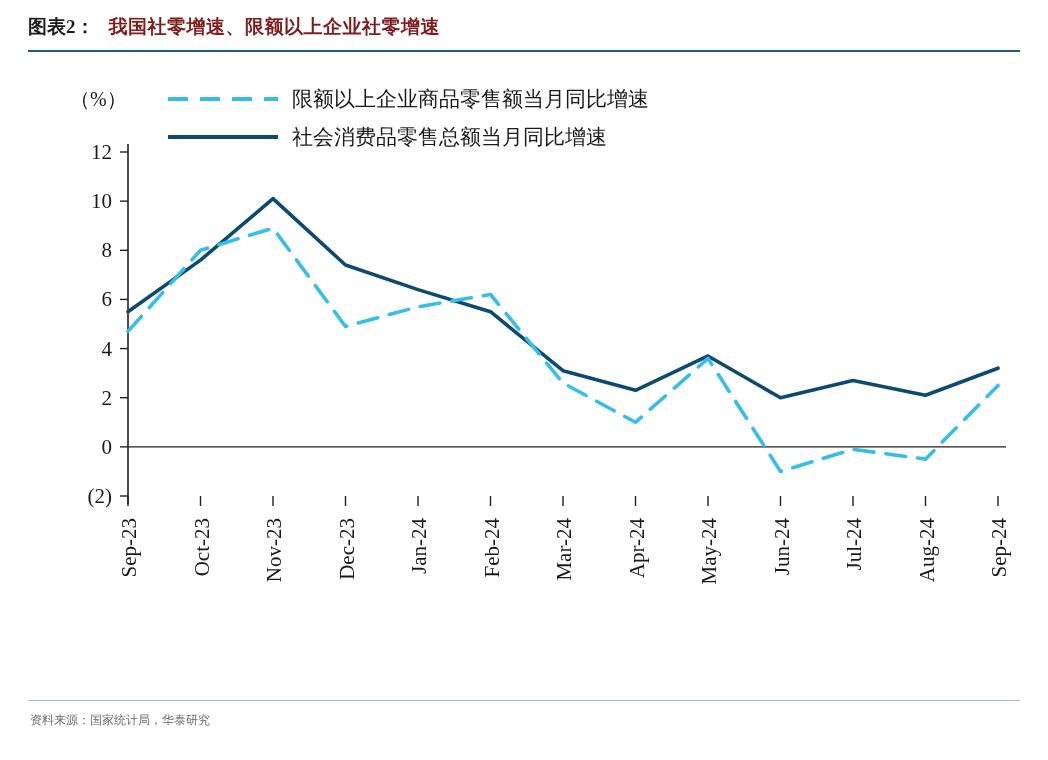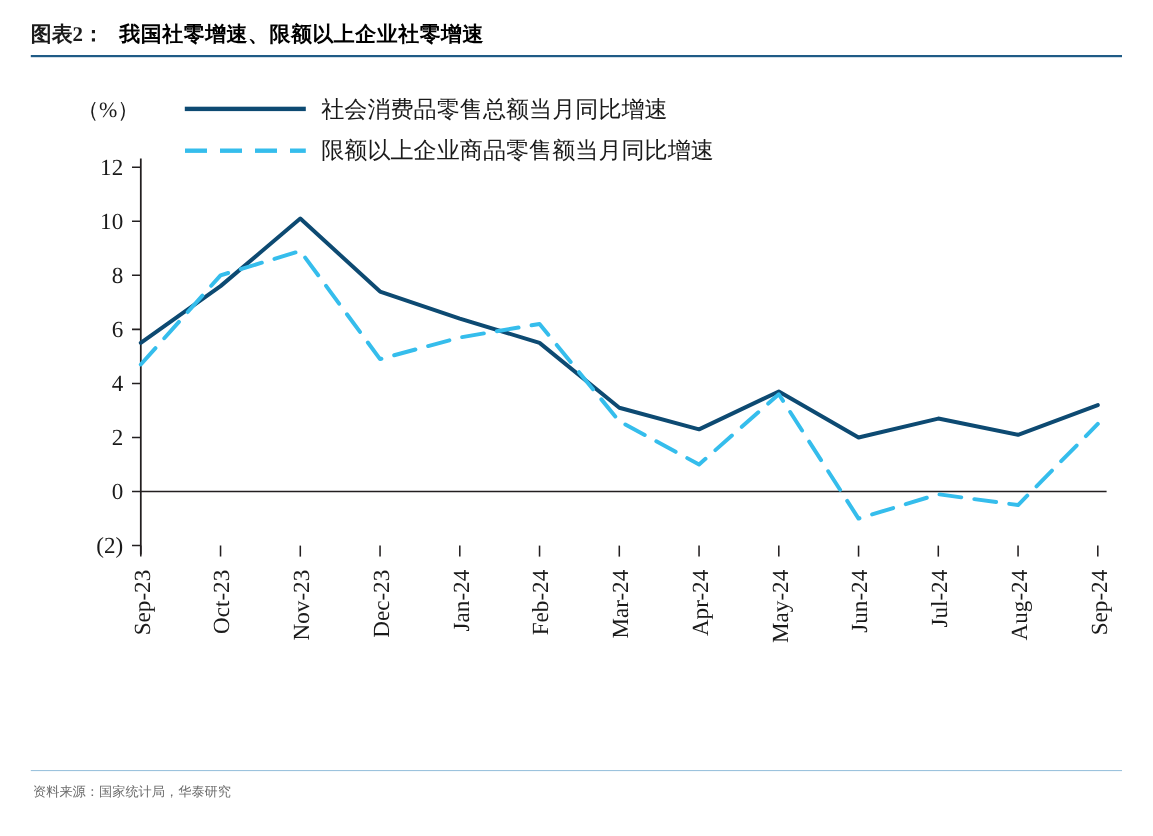--- a/index.html
+++ b/index.html
@@ -21,30 +21,30 @@
     box-sizing: border-box;
   }
   
   .header {
     position: absolute;
     left: 28px;
     top: 14px;
     width: 992px;
     height: 34px;
     display: flex;
-    align-items: center;
+    align-items: flex-start;
     gap: 14px;
   }
   .header-title {
     font-family: "Liberation Serif", serif;
     font-weight: bold;
     font-size: 19px;
     letter-spacing: 0.5px;
     white-space: nowrap;
-    color: #000000;
+    color: #7f1d1d;
   }
   .header-label {
     font-family: "Liberation Serif", serif;
     font-weight: bold;
     font-size: 19px;
     white-space: nowrap;
     color: #1a1a1a;
   }
   .rule {
     position: absolute;
@@ -155,30 +155,30 @@
     <span class="header-title">我国社零增速、限额以上企业社零增速</span>
   </div>
   <div class="rule top"></div>
 
   <div class="chart-wrap">
 
     <div class="unit-label">（%）</div>
 
     <div class="legend">
       <div class="legend-item">
+        <span class="legend-key dashed">
+            <i></i>
+          </span>
+        <span class="legend-text">限额以上企业商品零售额当月同比增速</span>
+      </div>
+      <div class="legend-item">
         <span class="legend-key solid">
             <i></i>
           </span>
         <span class="legend-text">社会消费品零售总额当月同比增速</span>
-      </div>
-      <div class="legend-item">
-        <span class="legend-key dashed">
-            <i></i>
-          </span>
-        <span class="legend-text">限额以上企业商品零售额当月同比增速</span>
       </div>
     </div>
 
     <svg class="plot" id="plot-svg" viewBox="0 0 992 640">
         <line x1="100" y1="88" x2="100" y2="448" stroke="#231f20" stroke-width="1.6"></line>
         <line x1="100" y1="390.8571428571429" x2="978" y2="390.8571428571429" stroke="#231f20" stroke-width="1.4"></line>
         <line x1="92" y1="440" x2="100" y2="440" stroke="#231f20" stroke-width="1.4"></line>
         <text x="84" y="447" text-anchor="end" class="ytick">(2)</text>
         <line x1="92" y1="390.8571428571429" x2="100" y2="390.8571428571429" stroke="#231f20" stroke-width="1.4"></line>
         <text x="84" y="397.8571428571429" text-anchor="end" class="ytick">0</text>

